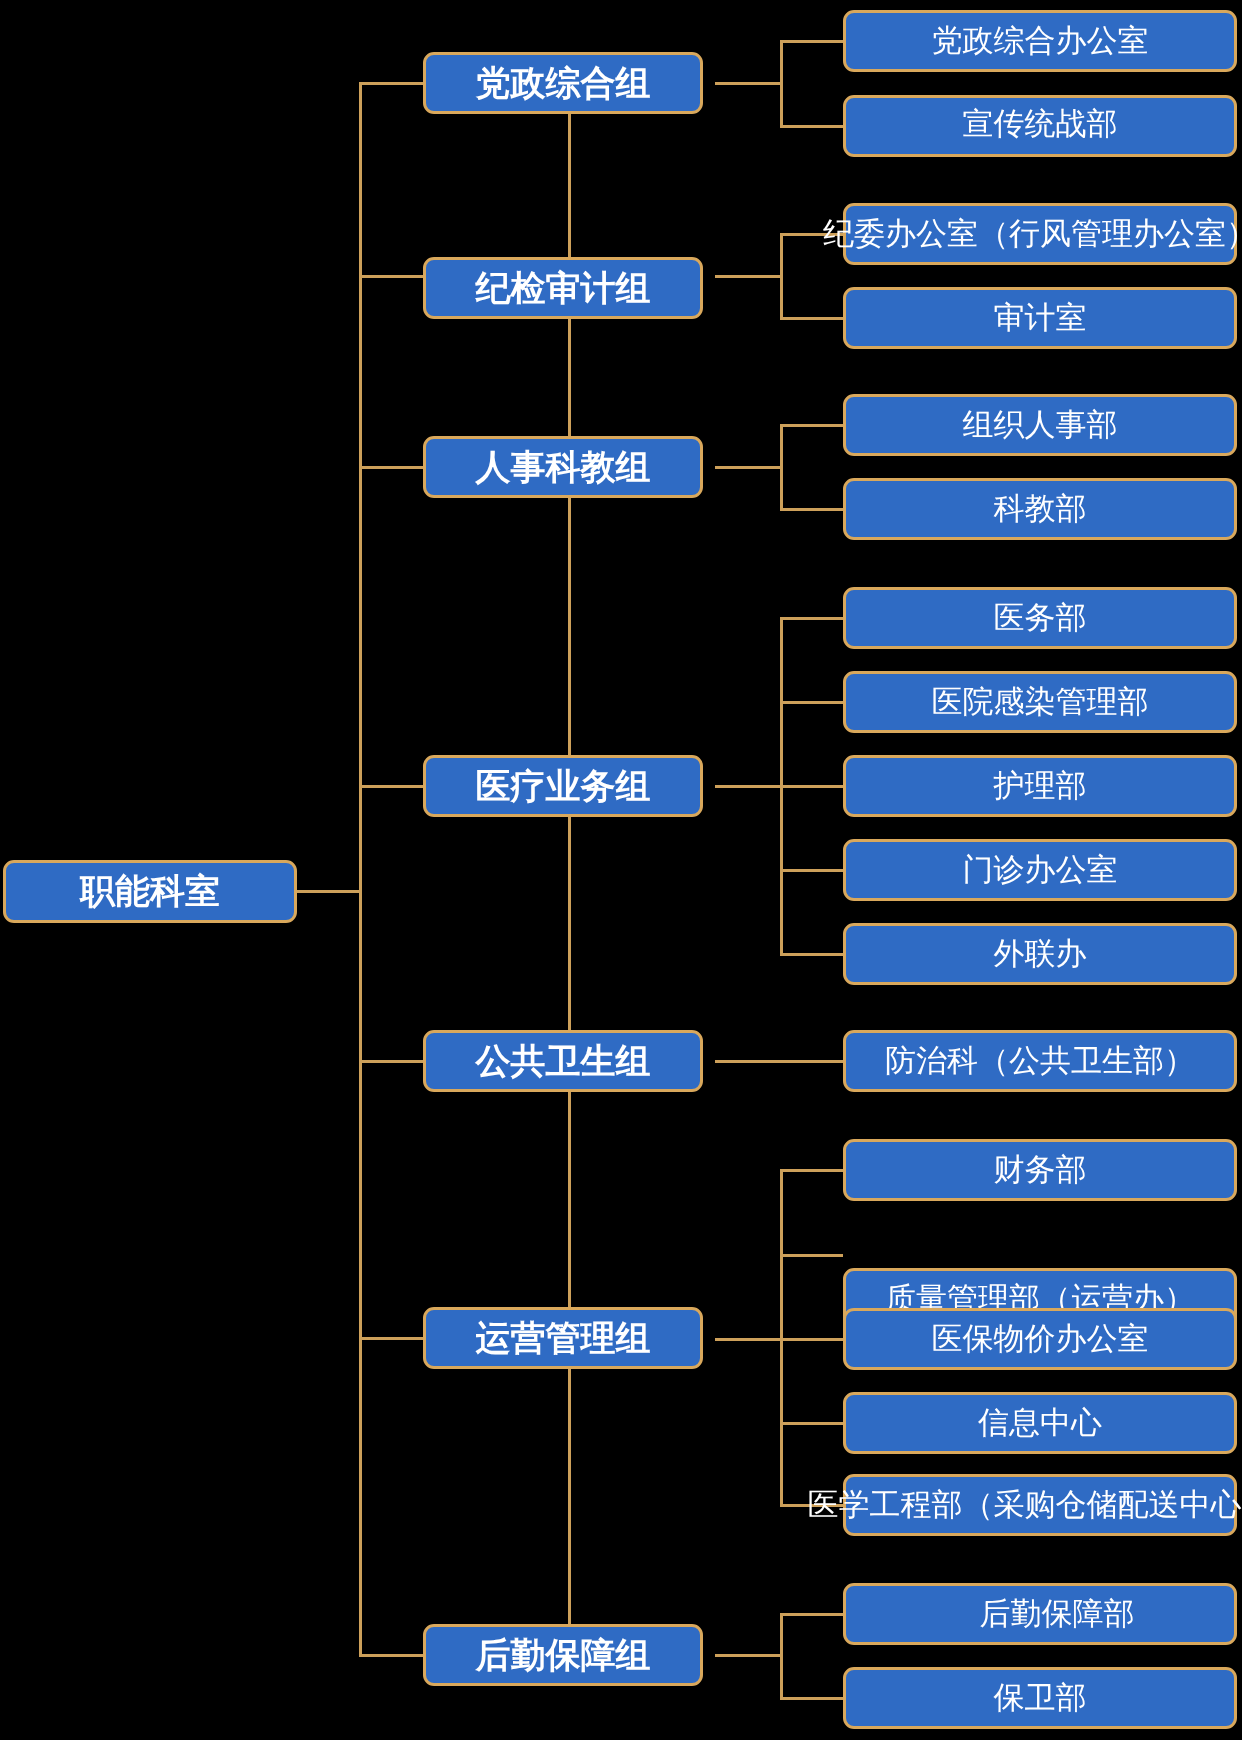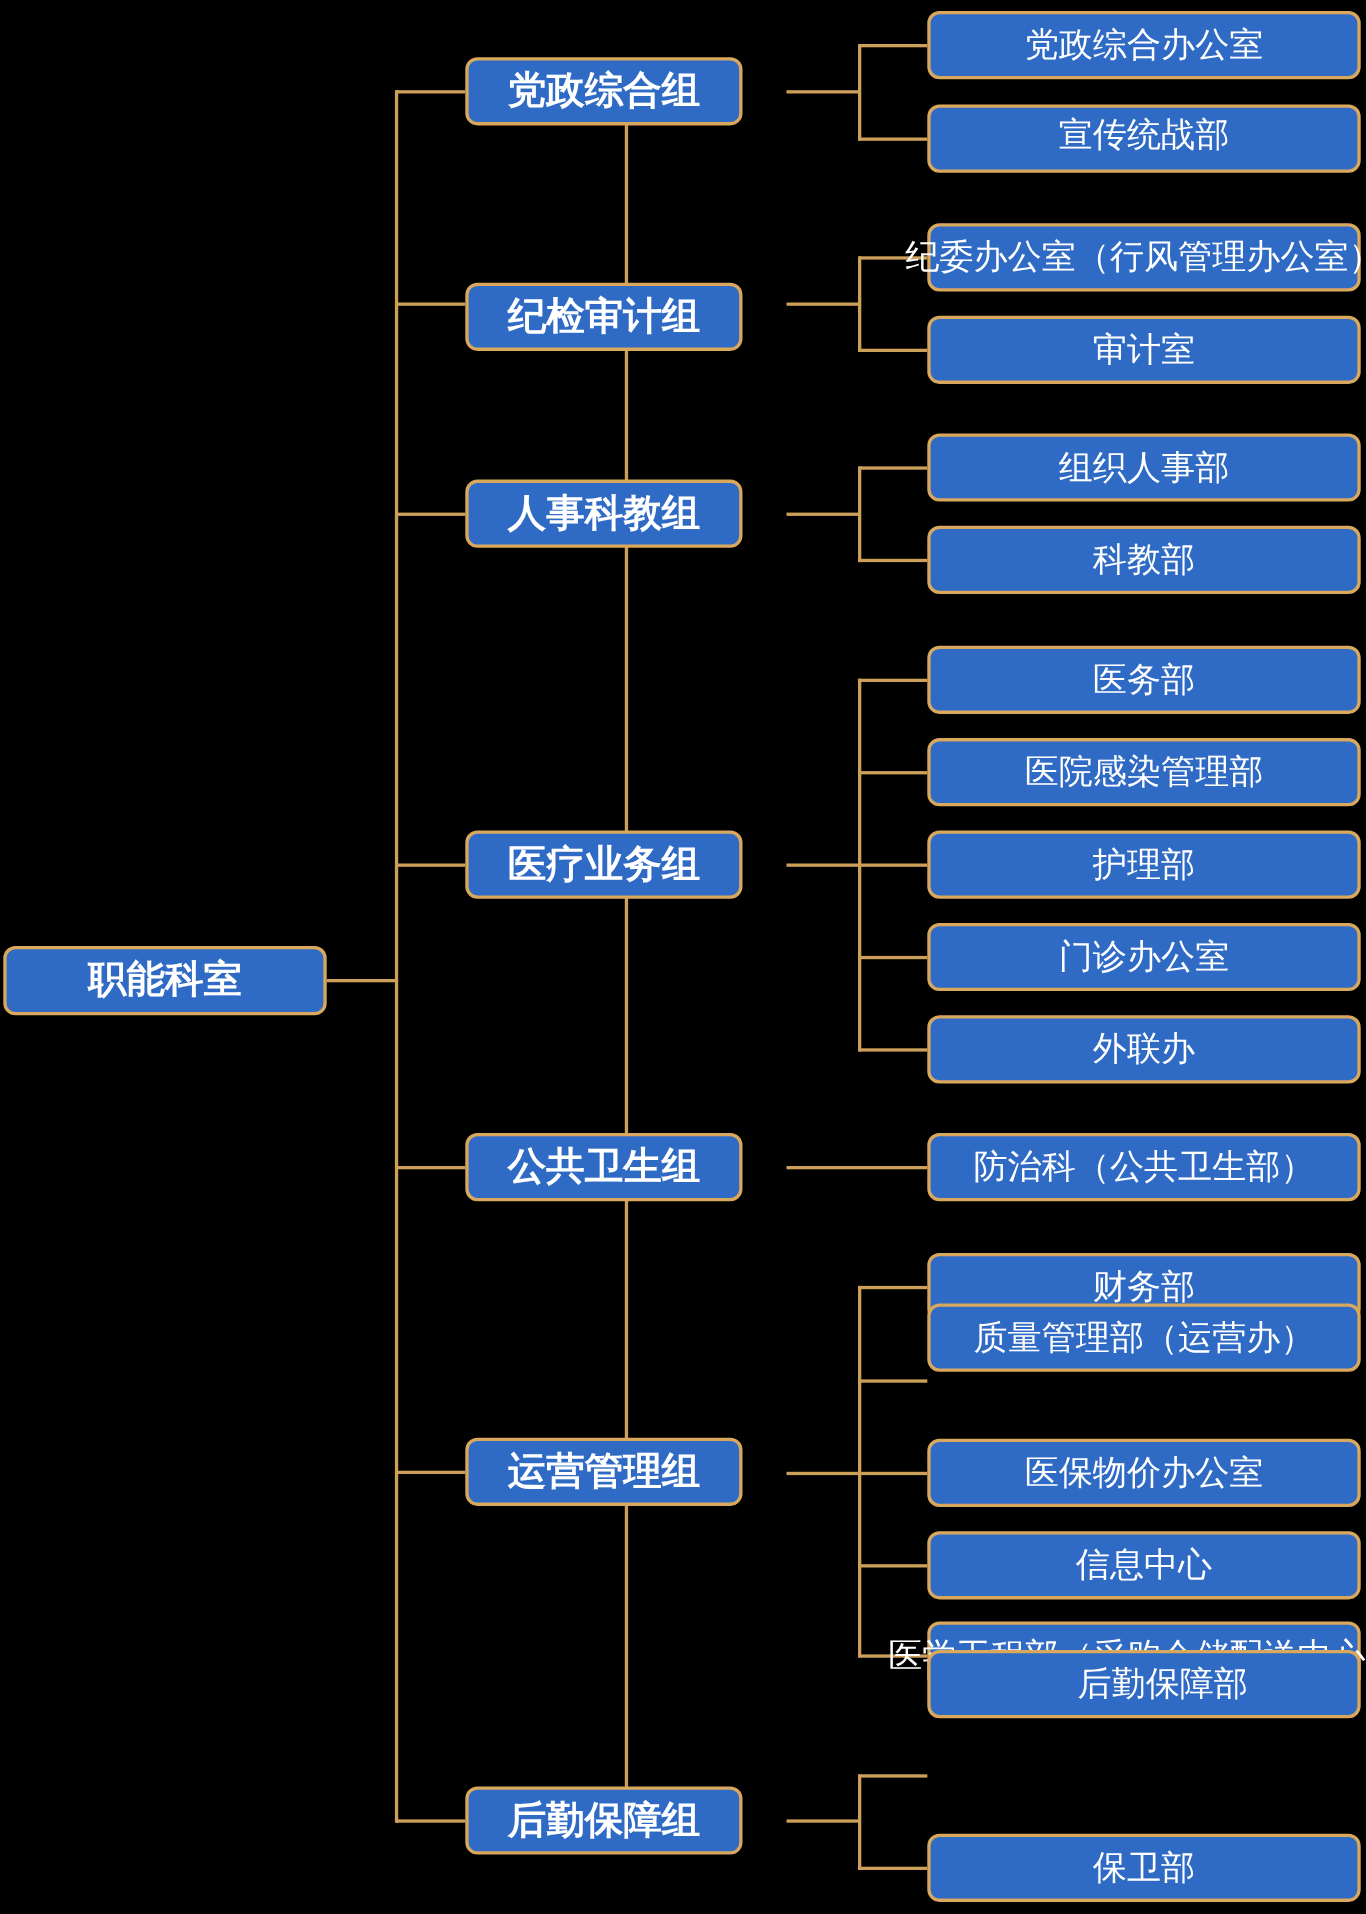--- a/index.html
+++ b/index.html
@@ -15,21 +15,21 @@
     font-family:"Liberation Sans","DejaVu Sans",sans-serif;overflow:hidden;
   }
   .node{
     position:absolute;box-sizing:border-box;background:var(--fill);
     border:3px solid var(--border);border-radius:11px;color:var(--text);
     display:flex;align-items:center;justify-content:center;
     text-align:center;line-height:1.1;white-space:nowrap;
   }
   .root-node,.group-node{font-weight:bold;font-size:35px;}
   .leaf-node{font-weight:normal;font-size:31px;}
-  .group-node{left:423px;width:252px;height:62px;}
+  .group-node{left:423px;width:280px;height:62px;}
   .leaf-node{left:843px;width:394px;height:62px;}
   .h-line{position:absolute;height:3px;background:var(--line);}
   .v-line{position:absolute;width:3px;background:var(--line);}
 </style>
 </head>
 <body>
 
 <div id="canvas">
 
   <div class="h-line" style="left:297px;top:890px;width:63px;"></div>
@@ -99,21 +99,21 @@
 
   <div class="node leaf-node" style="top:587px;">医务部</div>
   <div class="node leaf-node" style="top:671px;">医院感染管理部</div>
   <div class="node leaf-node" style="top:755px;">护理部</div>
   <div class="node leaf-node" style="top:839px;">门诊办公室</div>
   <div class="node leaf-node" style="top:1030px;">防治科（公共卫生部）</div>
 
   <div class="node leaf-node" style="top:923px;">外联办</div>
 
   <div class="node leaf-node" style="top:1139px;">财务部</div>
-  <div class="node leaf-node" style="top:1185px;">质量管理部（运营办）</div>
+  <div class="node leaf-node" style="top:1268px;">质量管理部（运营办）</div>
   <div class="node leaf-node" style="top:1308px;">医保物价办公室</div>
   <div class="node leaf-node" style="top:1392px;">信息中心</div>
   <div class="node leaf-node" style="top:1474px;">医学工程部（采购仓储配送中心）</div>
 
-  <div class="node leaf-node" style="top:1500px;padding-left:34px;">后勤保障部</div>
+  <div class="node leaf-node" style="top:1583px;padding-left:34px;">后勤保障部</div>
   <div class="node leaf-node" style="top:1667px;">保卫部</div>
 
 </div>
 
 </body></html>

